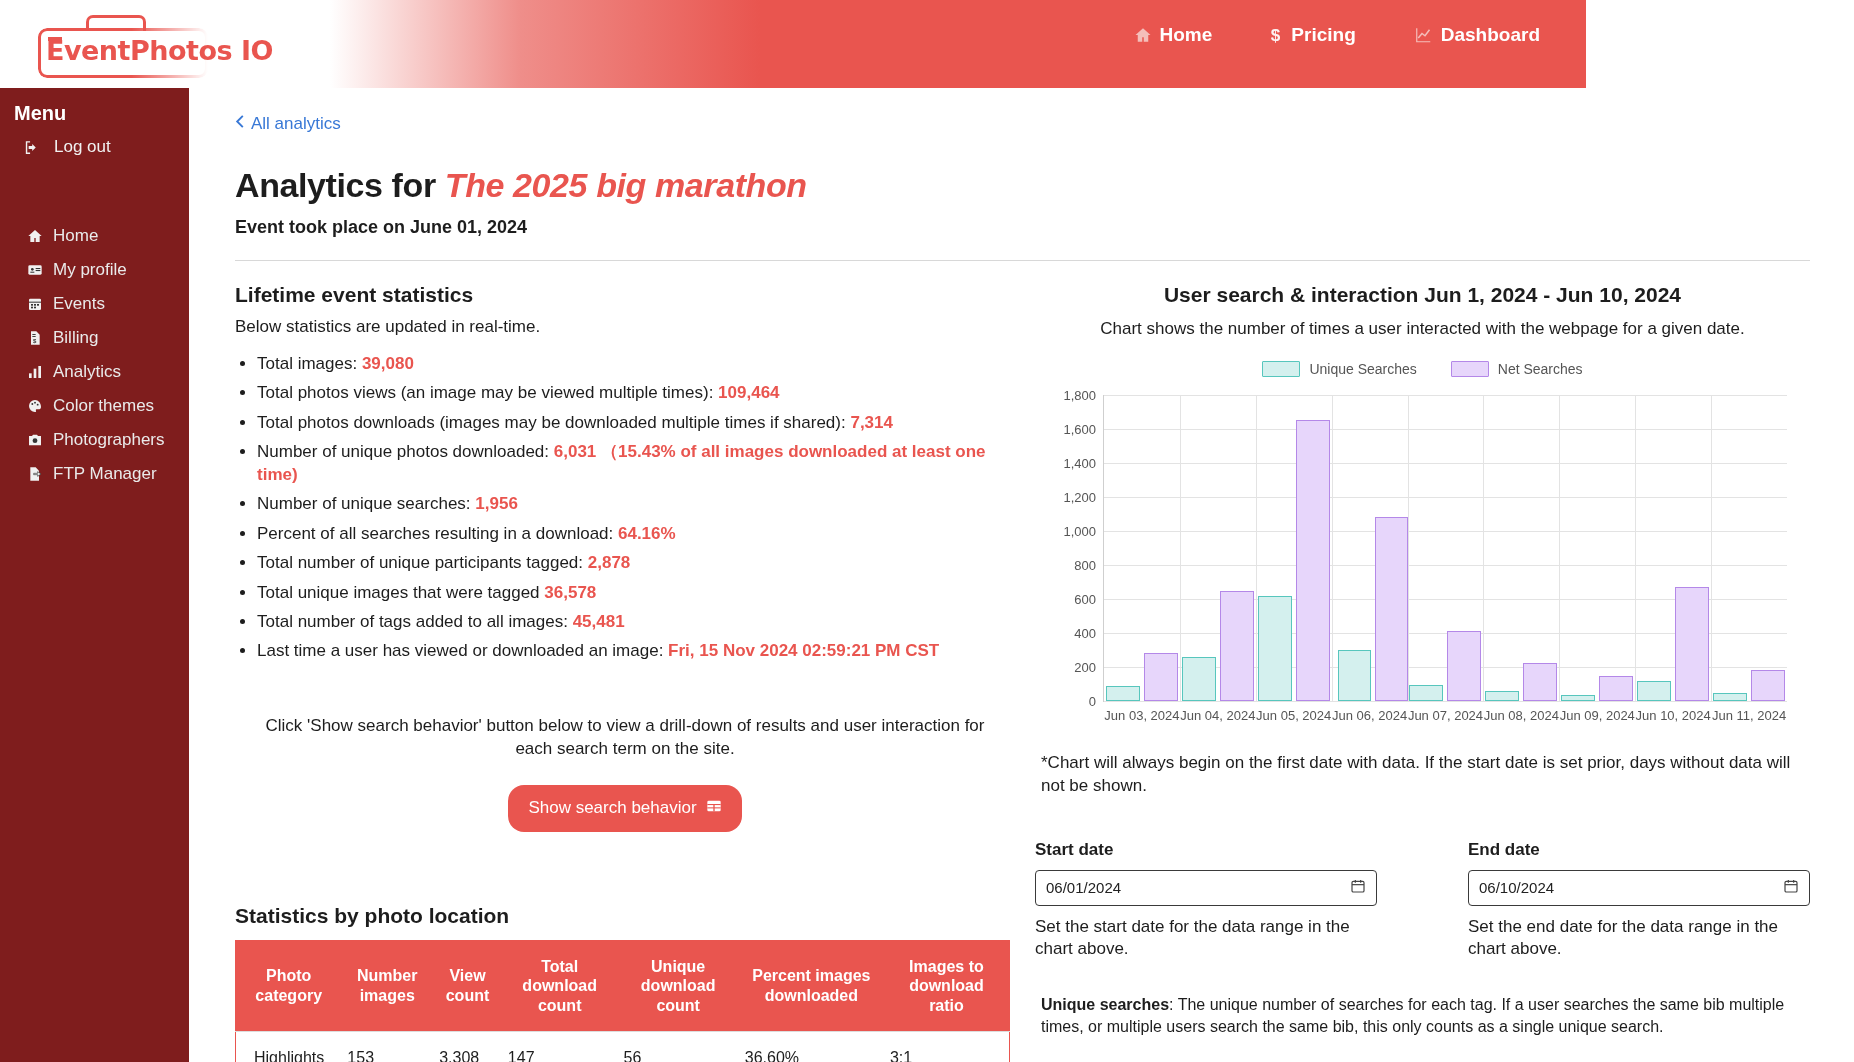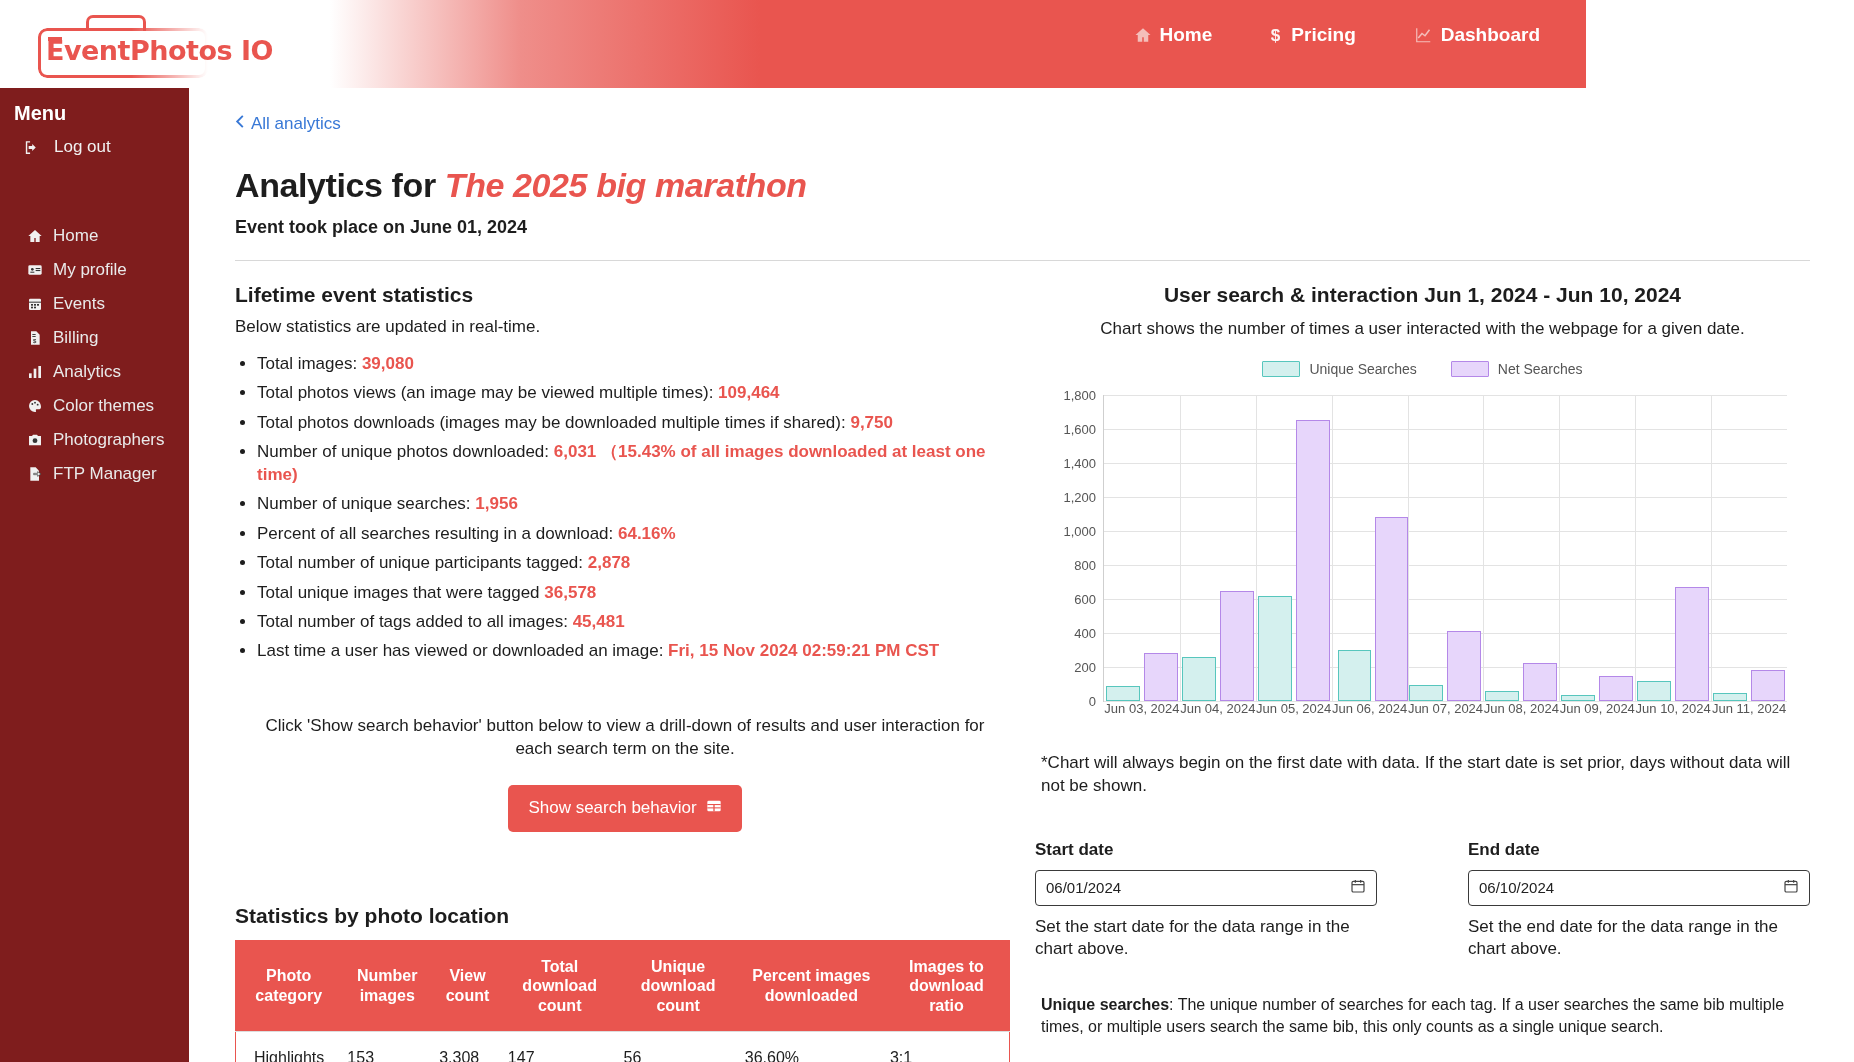--- a/index.html
+++ b/index.html
@@ -94,21 +94,21 @@
   .sub { font-size:17px; margin:10px 0 0 0; }
   ul.stats { margin:16px 0 0 0; padding-left:22px; }
   ul.stats li { font-size:17px; line-height:1.32; margin-bottom:7px; }
   .v { color:#e9554f; font-weight:bold; }
 
   .behavior-note {
     text-align:center; font-size:17px; line-height:1.35; margin:52px 20px 0 20px;
   }
   .btn-row { text-align:center; margin-top:24px; }
   .btn-primary {
-    background:#e9554f; color:#fff; border:none; border-radius:5px;
+    background:#e9554f; color:#fff; border:none; border-radius:16px;
     padding:13px 20px; font-size:17px; cursor:pointer;
     display:inline-flex; align-items:center; gap:9px;
     font-family:"Liberation Sans", sans-serif;
   }
 
   .h3-loc { font-size:21px; font-weight:bold; margin:72px 0 0 0; }
   table.loc { border-collapse:collapse; width:775px; margin-top:12px; border:1px solid #e9554f; }
   table.loc th {
     background:#e9554f; color:#fff; font-size:16px; font-weight:bold;
     padding:16px 6px; text-align:center; vertical-align:middle; line-height:1.22;
@@ -126,21 +126,21 @@
 
   .chart-box { position:relative; width:760px; height:345px; margin-top:8px; }
   .plot { position:absolute; left:68px; top:10px; right:8px; bottom:28px; border-left:1px solid #cfcfcf; border-bottom:1px solid #cfcfcf; }
   .gridline { position:absolute; left:0; right:0; height:1px; background:#e3e3e3; }
   .ytick { position:absolute; right:100%; transform:translateY(-50%); margin-right:8px; font-size:13px; color:#555; white-space:nowrap; }
   .vsep { position:absolute; top:0; bottom:0; width:1px; background:#e3e3e3; }
   .cat { position:absolute; bottom:0; top:0; display:flex; align-items:flex-end; justify-content:center; gap:4px; }
   .bar { width:34px; border-width:1px; border-style:solid; }
   .bar.u { background:#d4f0ee; border-color:#57c6bd; }
   .bar.n { background:#e7d6fb; border-color:#b488e8; }
-  .xlab { position:absolute; top:100%; left:50%; transform:translateX(-50%); font-size:13px; color:#555; white-space:nowrap; }
+  .xlab { position:absolute; top:100%; margin-top:7px; left:50%; transform:translateX(-50%); font-size:13px; color:#555; white-space:nowrap; }
 
   .chart-note { font-size:17px; line-height:1.35; margin:22px 0 0 6px; }
 
   .date-row { display:flex; gap:42px; margin-top:42px;justify-content:space-between; }
   .date-col { width:342px; }
   .date-label { font-size:17px; font-weight:bold; }
   .date-input {
     margin-top:10px; width:342px; height:36px; border:1px solid #3a3a3a; border-radius:4px;
     padding:4px 10px; font-size:15px; font-family:"Liberation Sans", sans-serif;
     color:#222; background:#fff;
@@ -313,21 +313,21 @@
 
   <div class="cols">
 
     <div class="col-left">
       <div class="h3">Lifetime event statistics</div>
       <div class="sub">Below statistics are updated in real-time.</div>
 
       <ul class="stats">
         <li><span>Total images: </span><span class="v">39,080</span></li>
         <li><span>Total photos views (an image may be viewed multiple times): </span><span class="v">109,464</span></li>
-        <li><span>Total photos downloads (images may be downloaded multiple times if shared): </span><span class="v">9,750</span></li>
+        <li><span>Total photos downloads (images may be downloaded multiple times if shared): </span><span class="v">7,314</span></li>
         <li><span>Number of unique photos downloaded: </span><span class="v">6,031</span> <span class="v">（15.43% of all images downloaded at least one time)</span></li>
         <li><span>Number of unique searches: </span><span class="v">1,956</span></li>
         <li><span>Percent of all searches resulting in a download: </span><span class="v">64.16%</span></li>
         <li><span>Total number of unique participants tagged: </span><span class="v">2,878</span></li>
         <li><span>Total unique images that were tagged </span><span class="v">36,578</span></li>
         <li><span>Total number of tags added to all images: </span><span class="v">45,481</span></li>
         <li><span>Last time a user has viewed or downloaded an image: </span><span class="v">Fri, 15 Nov 2024 02:59:21 PM CST</span></li>
       </ul>
 
       <div class="behavior-note">Click 'Show search behavior' button below to view a drill-down of results and user interaction for each search term on the site.</div>

